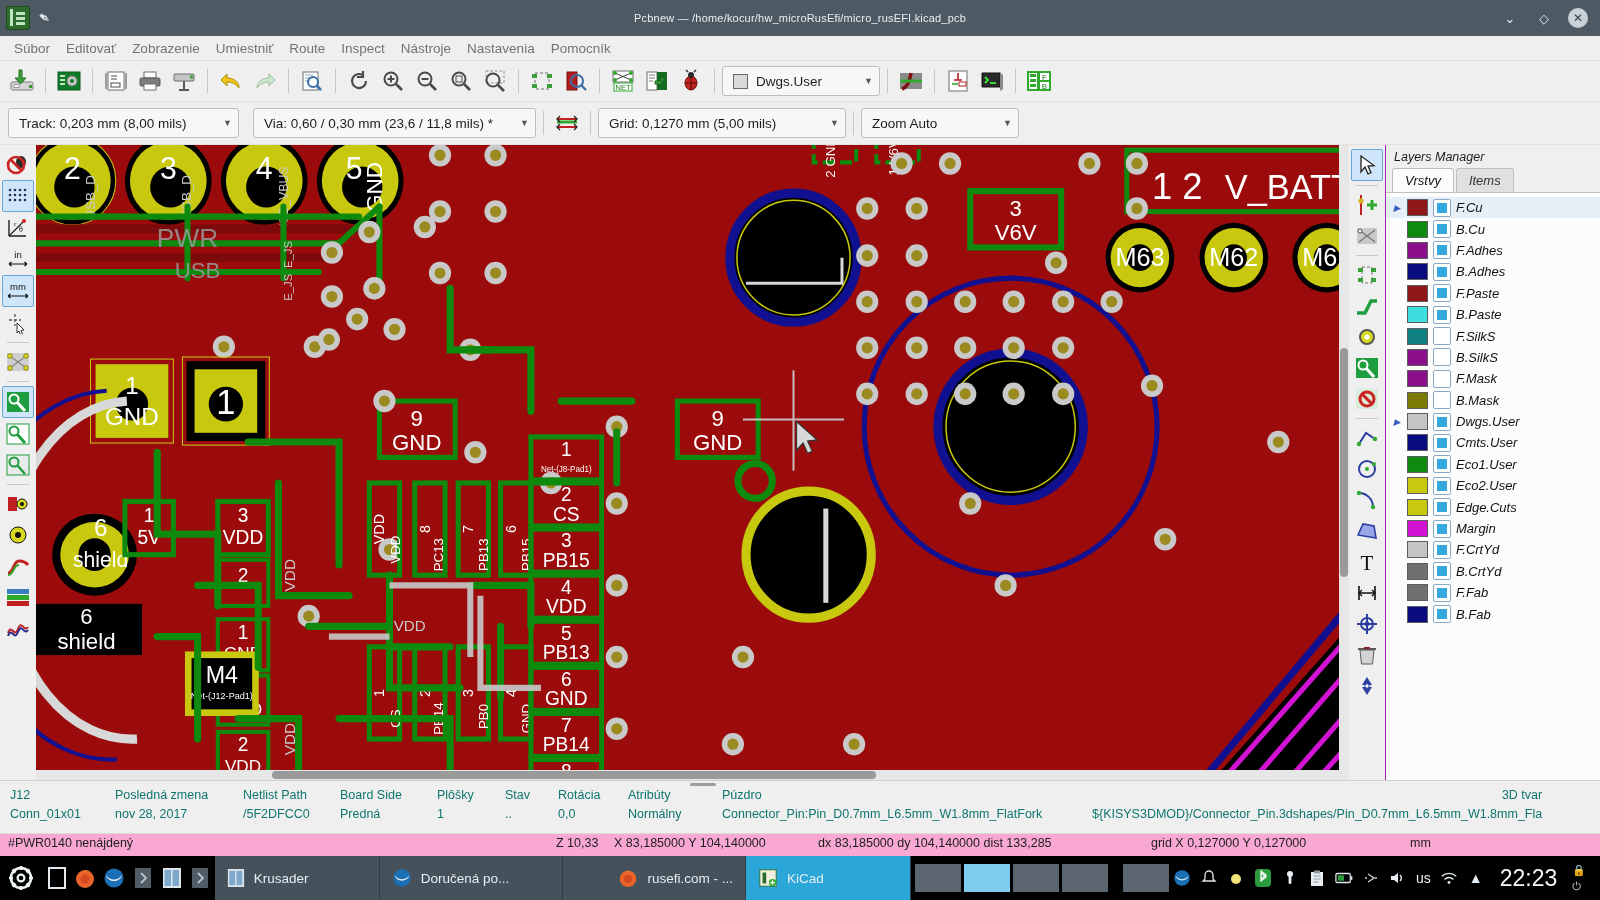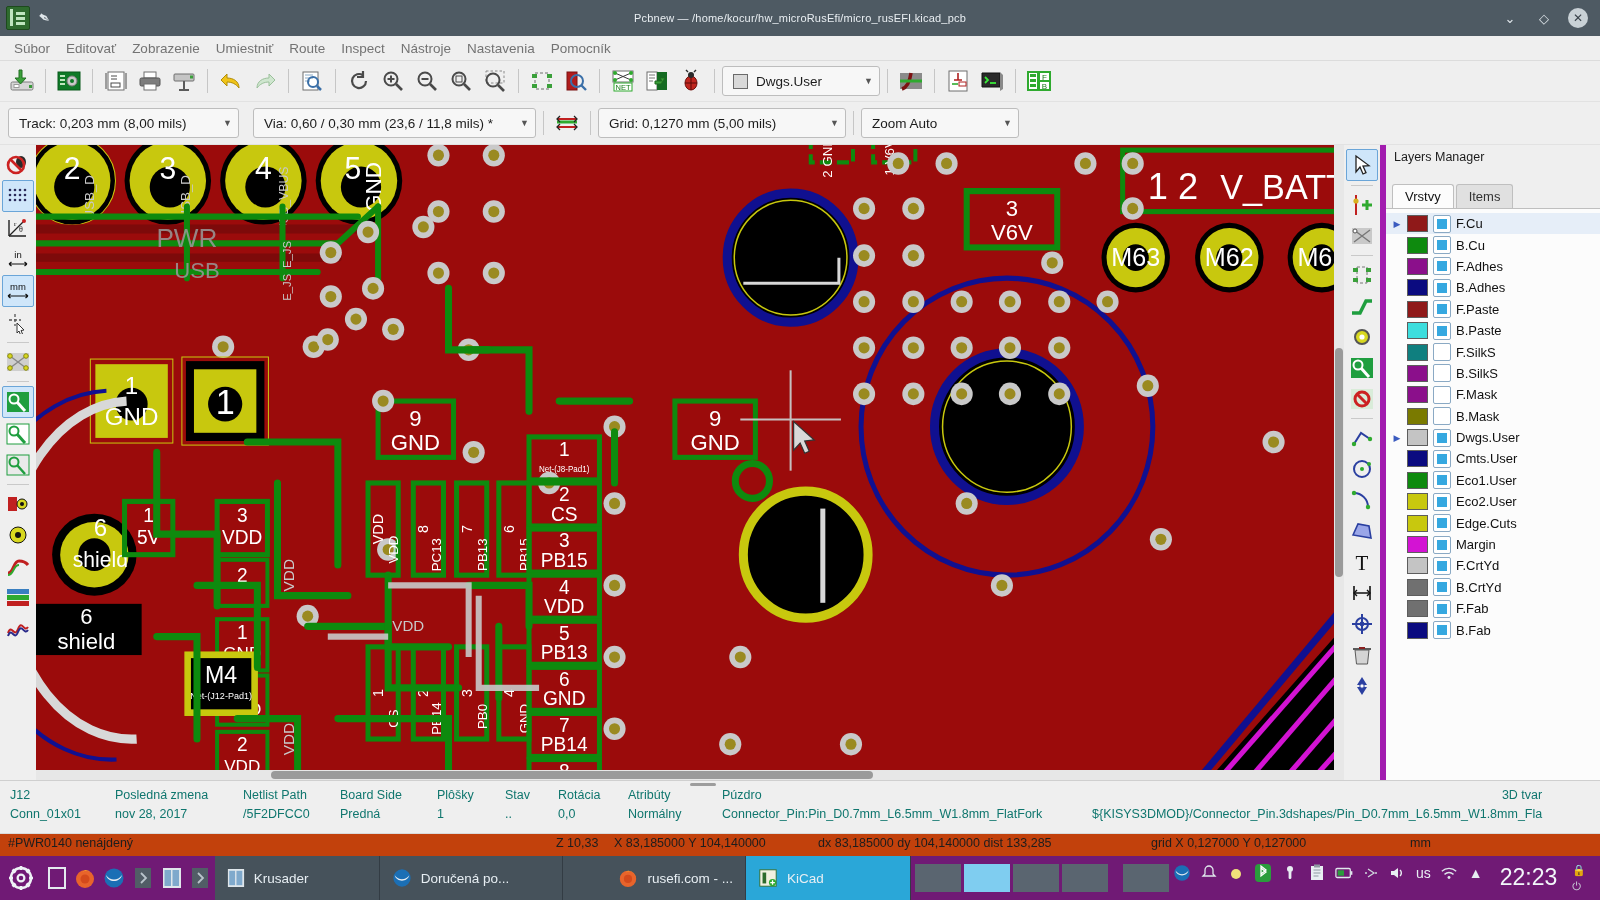--- a/index.html
+++ b/index.html
@@ -48,54 +48,54 @@
 
   
   .canvaswrap{flex:1 1 auto;position:relative;min-width:0;background:#a00d0d;overflow:hidden;}
   #pcb{position:absolute;inset:0;width:100%;height:100%;display:block;}
   .vscroll{position:absolute;right:0;top:0;bottom:0;width:10px;background:#e7e7e7;}
   .vscroll i{position:absolute;left:1px;width:8px;top:32%;height:36%;background:#9a9a9a;border-radius:4px;display:block;}
   .hscroll{position:absolute;left:0;right:0;bottom:0;height:10px;background:#e7e7e7;}
   .hscroll i{position:absolute;top:1px;height:8px;left:18%;width:46%;background:#9a9a9a;border-radius:4px;display:block;}
 
   
-  .layers{width:214px;background:#efefef;border-left:6px solid #a21caf;display:flex;flex-direction:column;flex:0 0 auto;}
+  .layers{width:214px;background:#efefef;border-left:1px solid #a21caf;display:flex;flex-direction:column;flex:0 0 auto;font-style:italic;}
   .layers .lm-title{font-size:12.5px;padding:5px 8px 4px;color:#1c1c1c;}
-  .lm-tabs{display:flex;padding-left:6px;gap:2px;margin-top:16px;}
+  .lm-tabs{display:flex;padding-left:6px;gap:2px;}
   .lm-tab{font-size:13px;padding:4px 12px;border:1px solid #bfbfbf;border-bottom:none;background:#e0e0e0;
           border-radius:3px 3px 0 0;color:#333;}
   .lm-tab.active{background:#fcfcfc;color:#111;}
   .lm-list{flex:1 1 auto;background:#fcfcfc;border-top:1px solid #bfbfbf;padding:4px 0;overflow:hidden;}
   .lrow{display:flex;align-items:center;height:21.4px;padding-left:6px;gap:5px;font-size:13px;color:#111;}
   .lrow .arrow{width:10px;font-size:9px;color:#3b5bbf;text-align:center;}
   .lrow .col{width:19px;height:15px;border:1px solid #5d5d5d;}
   .lrow .vis{width:16px;height:16px;border:1px solid #8aa9c4;background:#fff;border-radius:2px;
              display:flex;align-items:center;justify-content:center;}
   .lrow .vis.on:after{content:"";width:10px;height:10px;background:#35a8e0;display:block;}
 
   
   .statuspanel{height:52px;background:#efefef;border-top:1px solid #cfcfcf;position:relative;flex:0 0 auto;}
   .sp-grip{position:absolute;left:690px;top:2px;width:26px;height:3px;background:#9d9d9d;border-radius:2px;}
   .spcol{position:absolute;top:5px;font-size:12.5px;color:#0f766e;line-height:19px;white-space:nowrap;}
   .spcol b{font-weight:normal;display:block;}
-  .statusbar{height:22px;background:#c2410c;border-top:1px solid #dadada;position:relative;flex:0 0 auto;
+  .statusbar{height:22px;background:#f9a8d4;border-top:1px solid #dadada;position:relative;flex:0 0 auto;
              font-size:12.5px;color:#1d1d1d;}
   .sbi{position:absolute;top:2px;white-space:nowrap;}
 
   
-  .taskbar{height:44px;background:#701a75;display:flex;align-items:center;flex:0 0 auto;color:#e7eef3;}
+  .taskbar{height:44px;background:#000000;display:flex;align-items:center;flex:0 0 auto;color:#e7eef3;}
   .tb-launch{width:44px;height:44px;display:flex;align-items:center;justify-content:center;}
   .tb-ic{width:30px;height:44px;display:flex;align-items:center;justify-content:center;}
   .tb-task{height:44px;display:flex;align-items:center;gap:9px;padding:0 12px;min-width:140px;
            background:#46525b;border-right:1px solid #333c44;font-size:13.5px;}
   .tb-task.active{background:#2aa7d8;}
   .tb-pager{display:flex;height:44px;align-items:center;padding:0 4px;gap:3px;}
   .pg{width:46px;height:28px;background:#5a6570;}
   .pg.on{background:#7fcdf0;}
-  .tray{margin-left:auto;display:flex;align-items:flex-start;gap:9px;padding-right:8px;}
+  .tray{margin-left:auto;display:flex;align-items:center;gap:9px;padding-right:8px;}
   .clock{font-size:23px;color:#f2f7fa;padding:0 6px;}
   .tr-ic{width:18px;height:18px;display:flex;align-items:center;justify-content:center;font-size:14px;}
   .powercol{display:flex;flex-direction:column;gap:3px;padding-right:6px;font-size:11px;color:#cfd8de;}
   svg{display:block;}
 </style>
 </head>
 <body>
 
 <div id="app">
 

